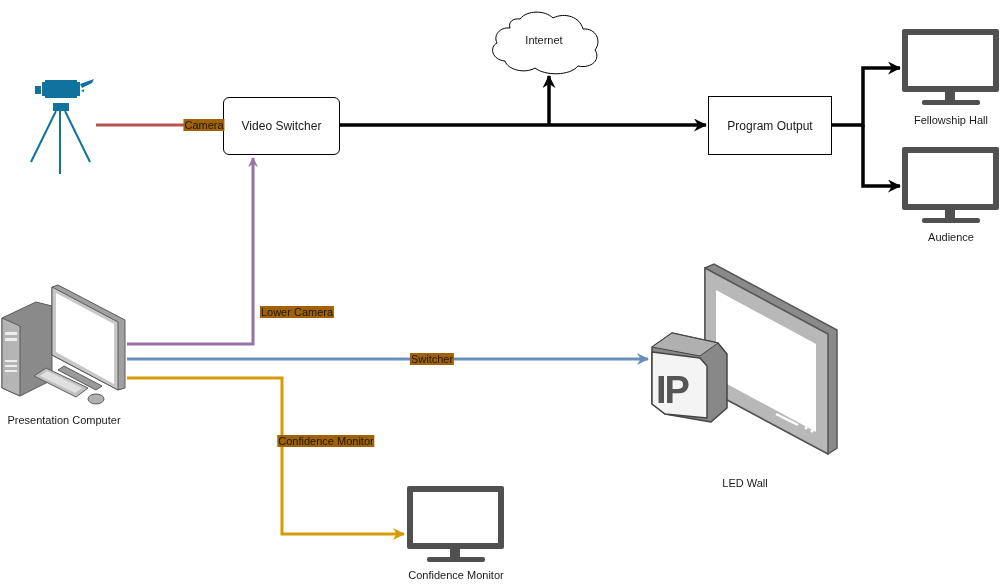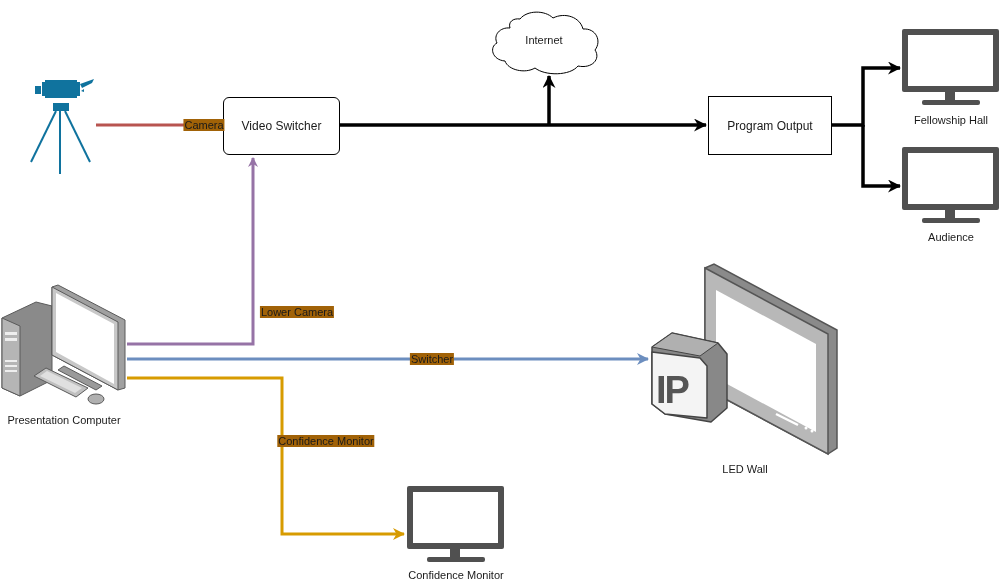--- a/index.html
+++ b/index.html
@@ -123,19 +123,19 @@
   <span>Video Switcher</span>
 </div>
 <div class="box" style="left:708px; top:96px; width:124px; height:59px;">
   <span>Program Output</span>
 </div>
 
 <div class="lbl vcenter" style="left:544px; top:40px;">Internet</div>
 <div class="lbl center" style="left:951px; top:114px;">Fellowship Hall</div>
 <div class="lbl center" style="left:951px; top:231px;">Audience</div>
 <div class="lbl center" style="left:64px; top:414px;text-align:center;">Presentation Computer</div>
-<div class="lbl center" style="left:745px; top:463px;">LED Wall</div>
+<div class="lbl center" style="left:745px; top:477px;">LED Wall</div>
 <div class="lbl center" style="left:456px; top:569px;">Confidence Monitor</div>
 
 <div class="lbl edge-lbl vcenter" style="left:160px; top:125px;">Camera</div>
 <div class="lbl edge-lbl vcenter" style="left:253px; top:312px;">Lower Camera</div>
 <div class="lbl edge-lbl vcenter" style="left:388px; top:359px;">Switcher</div>
 <div class="lbl edge-lbl vcenter" style="left:282px; top:441px;">Confidence Monitor</div>
 
 </body></html>

